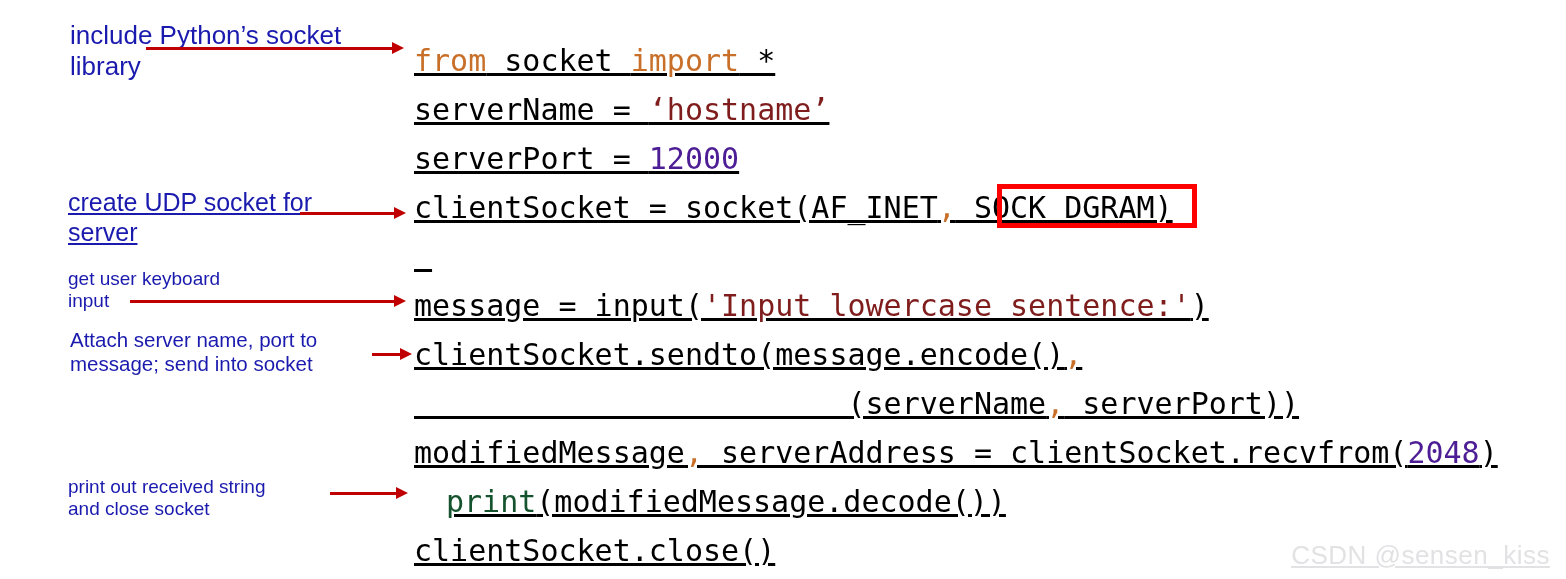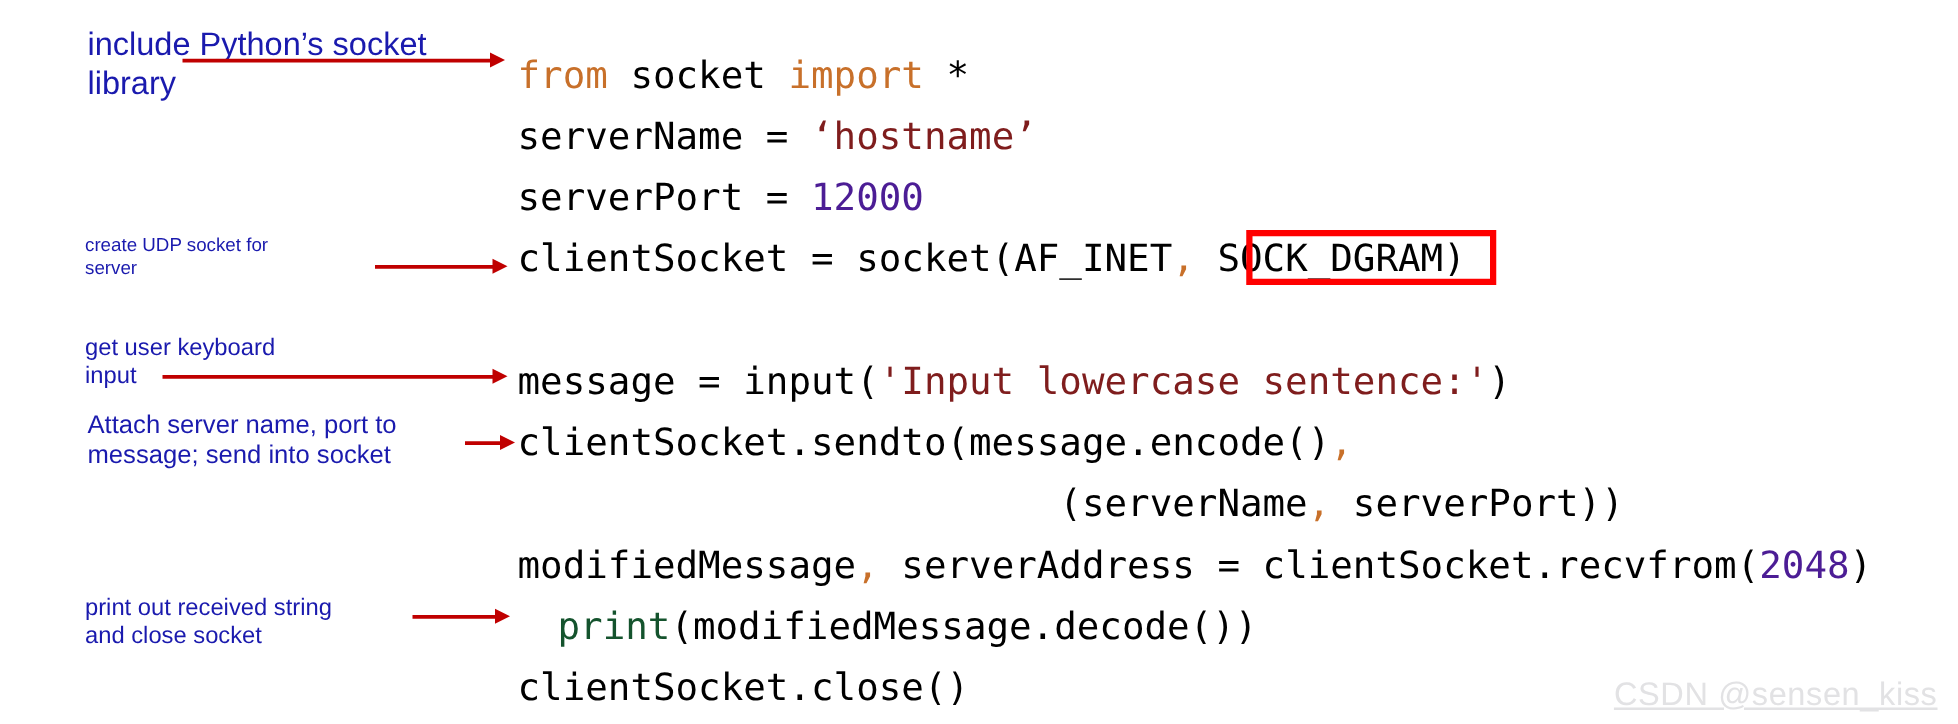--- a/index.html
+++ b/index.html
@@ -24,37 +24,38 @@
     font-family: "DejaVu Sans Mono", monospace;
     font-size: 30px;
     line-height: 49px;
     color: #000000;
     white-space: pre;
     letter-spacing: 0px;
   }
   .cline {
     height: 49px;
     white-space: pre;
+    text-decoration: underline;
   }
   .kw      { color: #C8702A; }
   .str     { color: #7f1d1d; }
   .num     { color: #4c1d95; }
   .punc    { color: #C8702A; }
   .builtin { color: #14532d; margin-left: 32px; }
 
   
   .note {
     position: absolute;
     color: #1A1AAE;
     font-family: "Liberation Sans", sans-serif;
     line-height: 1.18;
     white-space: pre-line;
   }
   .note.n1 { left: 70px;  top: 20px;   font-size: 26px; width: 300px; }
-  .note.n2 { left: 68px;  top: 188px; font-size: 15px; width: 300px; }
+  .note.n2 { left: 68px;  top: 188px; font-size: 25px; width: 300px; text-decoration: underline; }
   .note.n3 { left: 68px;  top: 256px; font-size: 19px; width: 300px; margin-top: 12px; }
   .note.n4 { left: 70px;  top: 328px; font-size: 20.5px; width: 320px; }
   .note.n5 { left: 68px;  top: 476px; font-size: 19px; width: 300px; }
 
   
   .arrow {
     position: absolute;
     height: 14px;
     pointer-events: none;
   }

